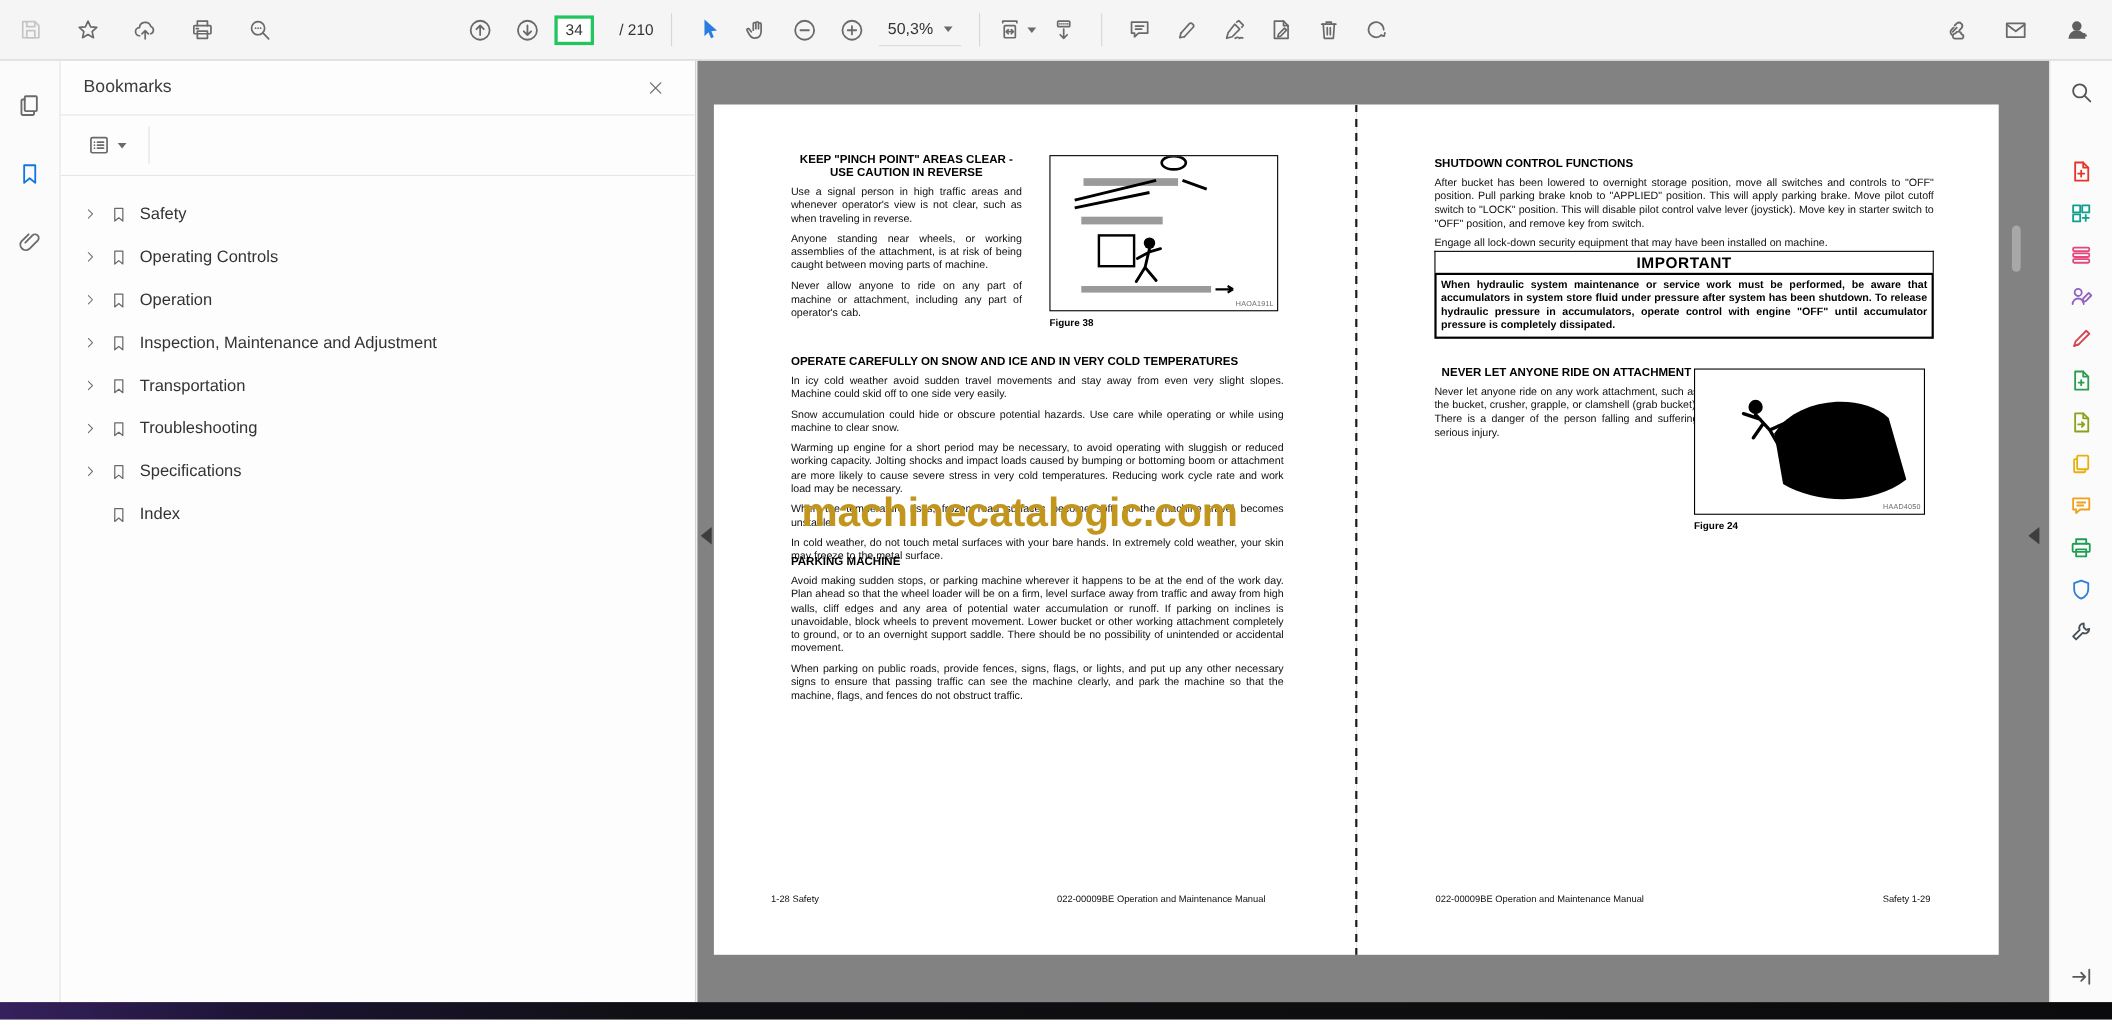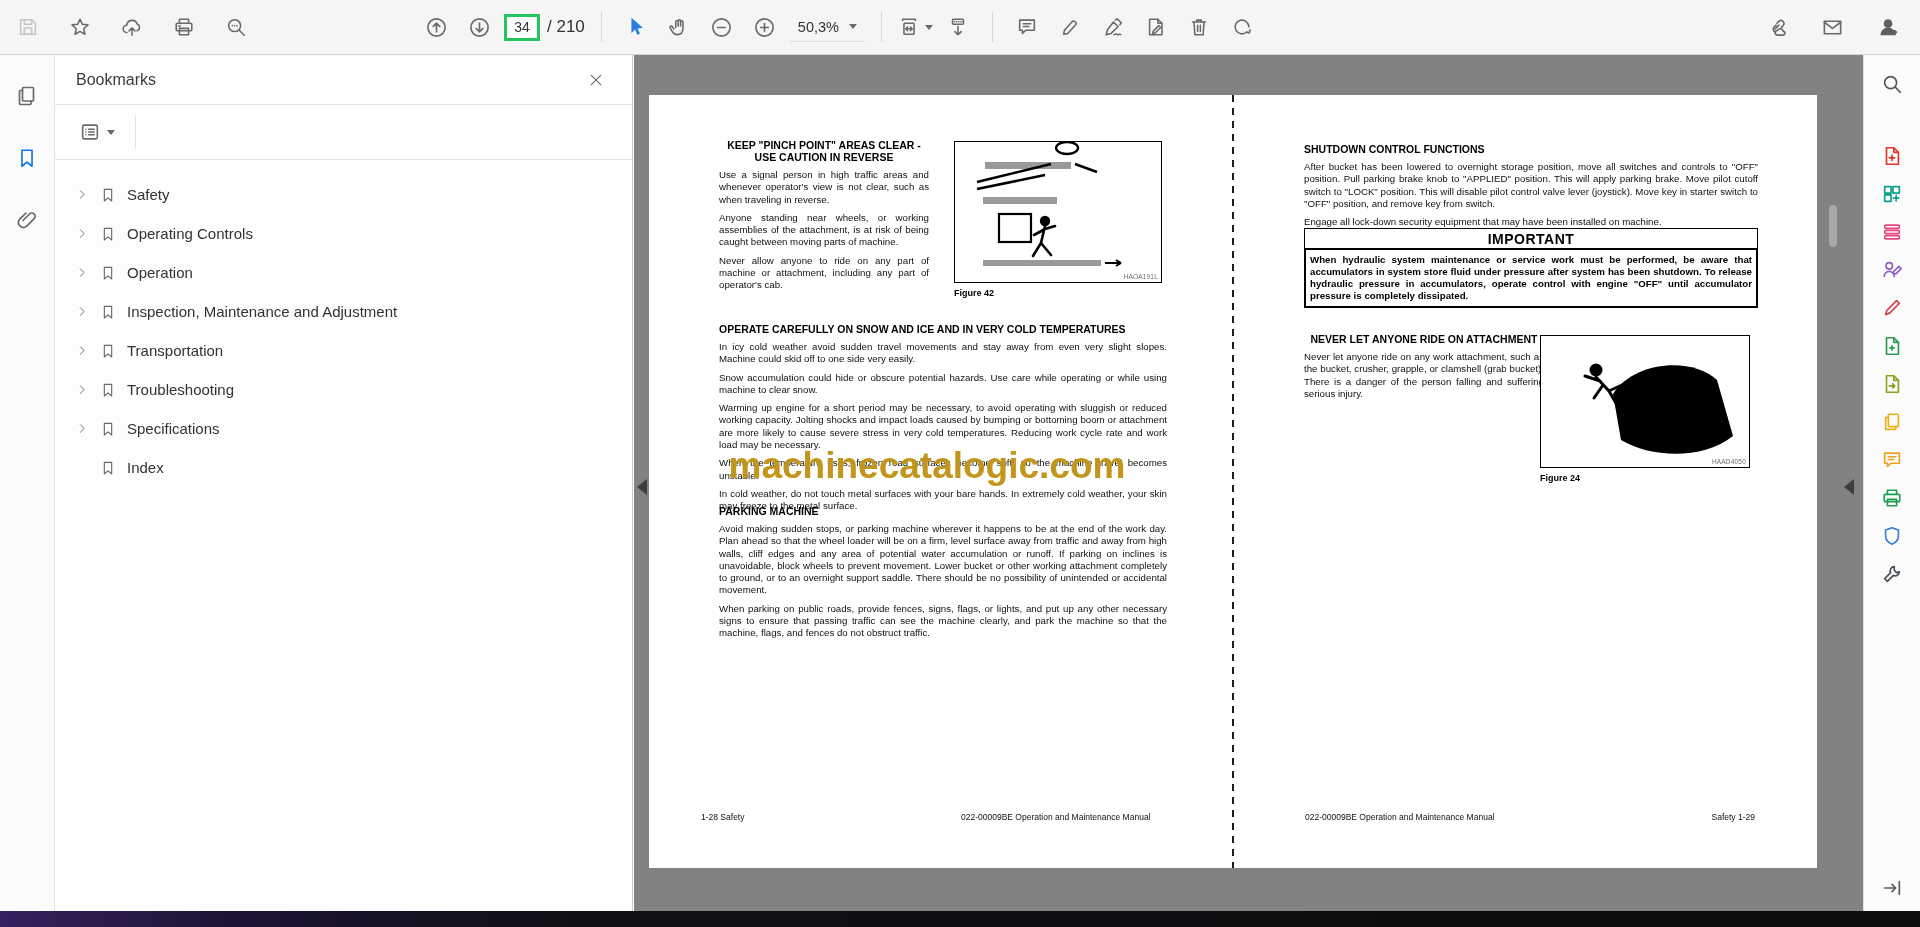--- a/index.html
+++ b/index.html
@@ -10,21 +10,21 @@
   .toolbar { position:absolute; left:0; top:0; width:1920px; height:55px; background:#f5f5f5; border-bottom:1px solid #d2d2d2; z-index:20; }
   .tb-group { position:absolute; top:0; height:54px; display:flex; align-items:center; }
   .tb-left { left:10px; gap:16px; }
   .tb-center { left:418px; gap:7px; }
   .tb-right { right:14px; gap:20px; }
   .tb-btn { width:36px; height:36px; display:flex; align-items:center; justify-content:center; border-radius:3px; cursor:pointer; }
   svg.oi * { stroke:#6a6a6a; fill:none; stroke-width:1.7; stroke-linecap:round; stroke-linejoin:round; }
   svg.oi.dis * { stroke:#c5c5c5; }
   .tb-sep { width:1px; height:30px; background:#d6d6d6; margin:0 9px; }
   .pagebox { width:36px; height:27px; border:3px solid #22c55e; background:#fff; text-align:center; font-size:14px; color:#333; font-family:"Liberation Sans",sans-serif; }
-  .page-total { font-size:17px; color:#333; margin-left:0; white-space:nowrap; }
+  .page-total { font-size:14px; color:#333; margin-left:16px; white-space:nowrap; }
   .zoombox { display:flex; align-items:center; gap:10px; font-size:14.5px; color:#333; height:30px; padding:0 8px; border-bottom:1px solid #dcdcdc; cursor:pointer; }
   .caret { width:0; height:0; border-left:4px solid transparent; border-right:4px solid transparent; border-top:5px solid #6a6a6a; }
   .combo { display:flex; align-items:center; gap:5px; cursor:pointer; }
 
   
   .left-rail { position:absolute; left:0; top:55px; width:55px; bottom:16px; background:#fbfbfb; border-right:1px solid #e3e3e3; display:flex; flex-direction:column; align-items:center; padding-top:24px; gap:28px; z-index:10; }
   .rail-btn { width:34px; height:34px; display:flex; align-items:center; justify-content:center; cursor:pointer; border-radius:3px; }
 
   
   .bm-panel { position:absolute; left:55px; top:55px; width:578px; bottom:16px; background:#fdfdfd; border-right:1px solid #c9c9c9; z-index:9; }
@@ -373,21 +373,21 @@
           <path d="M120 22l22 8" stroke="#000" stroke-width="2.6" fill="none"></path>
           <rect x="28" y="55" width="74" height="7" fill="#9a9a9a"></rect>
           <rect x="44" y="72" width="32" height="28" fill="none" stroke="#000" stroke-width="2.2"></rect>
           <circle cx="90" cy="79" r="5.2" fill="#000"></circle>
           <path d="M90 84l-4 17M90 87l-11 6M90 87l10-3M86 101l-8 13M86 101l10 12" stroke="#000" stroke-width="2.6" fill="none" stroke-linecap="round"></path>
           <rect x="28" y="118" width="118" height="6" fill="#9a9a9a"></rect>
           <path d="M150 121h16m0 0l-5-3m5 3l-5 3" stroke="#000" stroke-width="2" fill="none"></path>
         </svg>
         <span class="figcode">HAOA191L</span>
       </div>
-      <span class="figcap" style="left:305px; top:193px;">Figure 42</span>
+      <span class="figcap" style="left:305px; top:193px;">Figure 38</span>
 
       <div class="abs" style="left:70px; top:228px; width:448px;">
         <h3>OPERATE CAREFULLY ON SNOW AND ICE AND IN VERY COLD TEMPERATURES</h3>
         <p>In icy cold weather avoid sudden travel movements and stay away from even very slight slopes. Machine could skid off to one side very easily.</p>
         <p>Snow accumulation could hide or obscure potential hazards. Use care while operating or while using machine to clear snow.</p>
         <p>Warming up engine for a short period may be necessary, to avoid operating with sluggish or reduced working capacity. Jolting shocks and impact loads caused by bumping or bottoming boom or attachment are more likely to cause severe stress in very cold temperatures. Reducing work cycle rate and work load may be necessary.</p>
         <p>When the temperature rises, frozen road surfaces become soft, so the machine travel becomes unstable.</p>
         <p>In cold weather, do not touch metal surfaces with your bare hands. In extremely cold weather, your skin may freeze to the metal surface.</p>
       </div>
 

